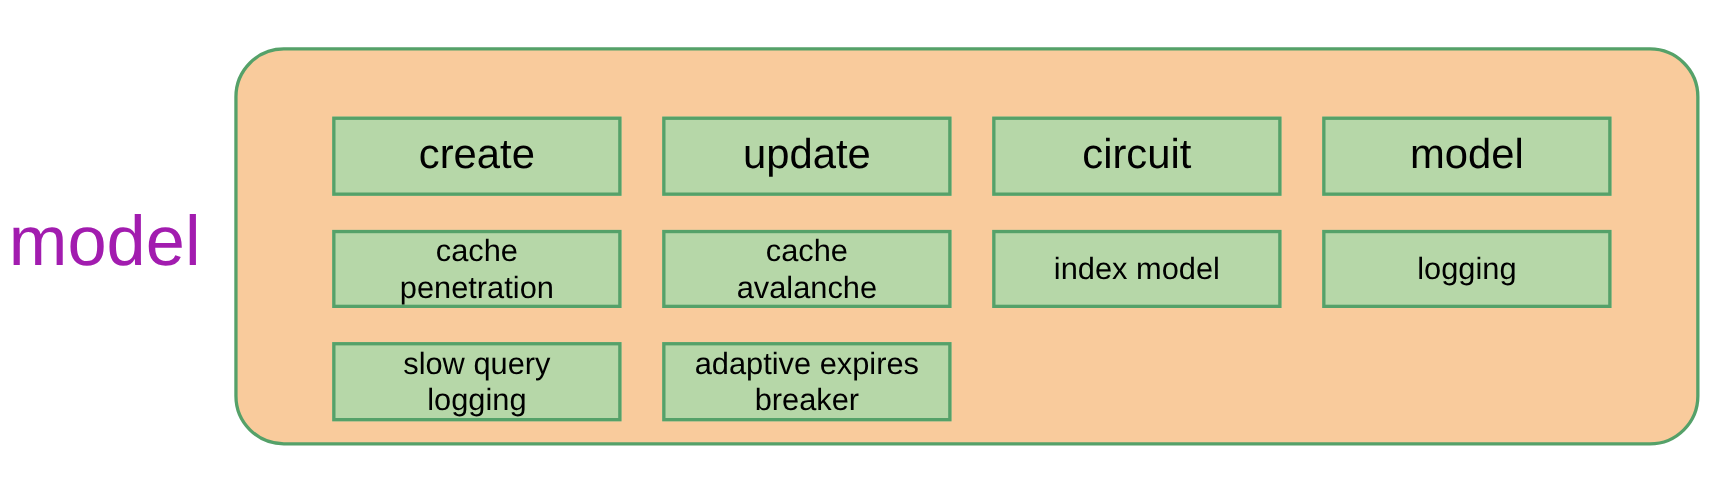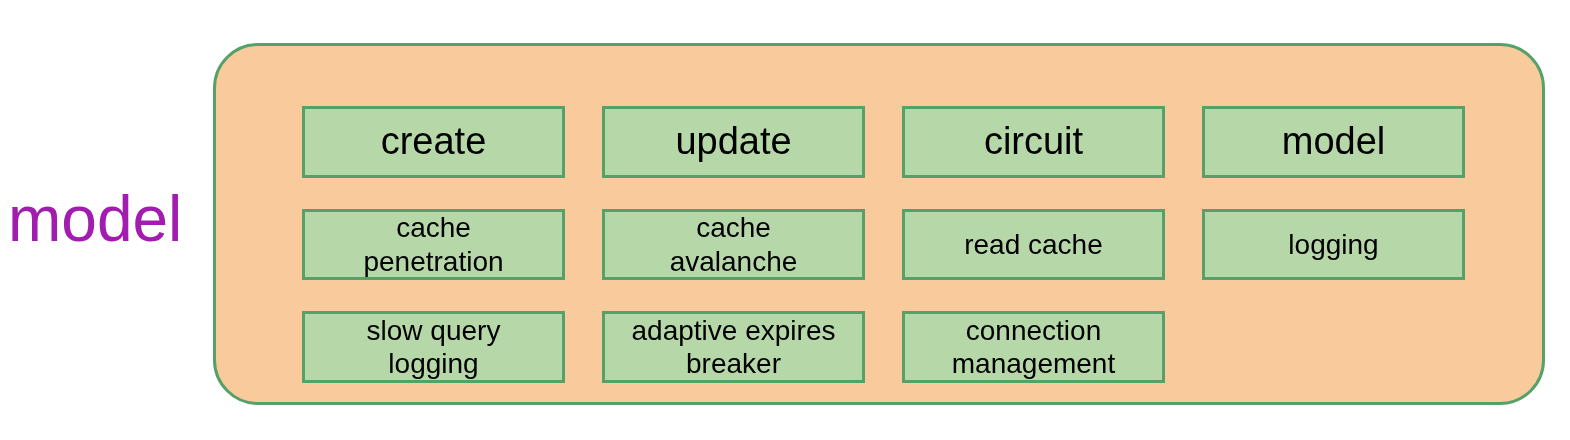--- a/index.html
+++ b/index.html
@@ -90,34 +90,30 @@
 
       <div class="box">
         <span class="box-text">cache
 penetration</span>
       </div>
       <div class="box">
         <span class="box-text">cache
 avalanche</span>
       </div>
       <div class="box">
-        <span class="box-text">read cache</span>
+        <span class="box-text">index model</span>
       </div>
 
       <div class="box">
         <span class="box-text">logging</span>
       </div>
       <div class="box">
         <span class="box-text">slow query
 logging</span>
       </div>
       <div class="box">
         <span class="box-text">adaptive expires
 breaker</span>
       </div>
-      <div class="box">
-        <span class="box-text">connection
-management</span>
-      </div>
 
     </div>
   </div>
 </div>
 
 </body></html>

